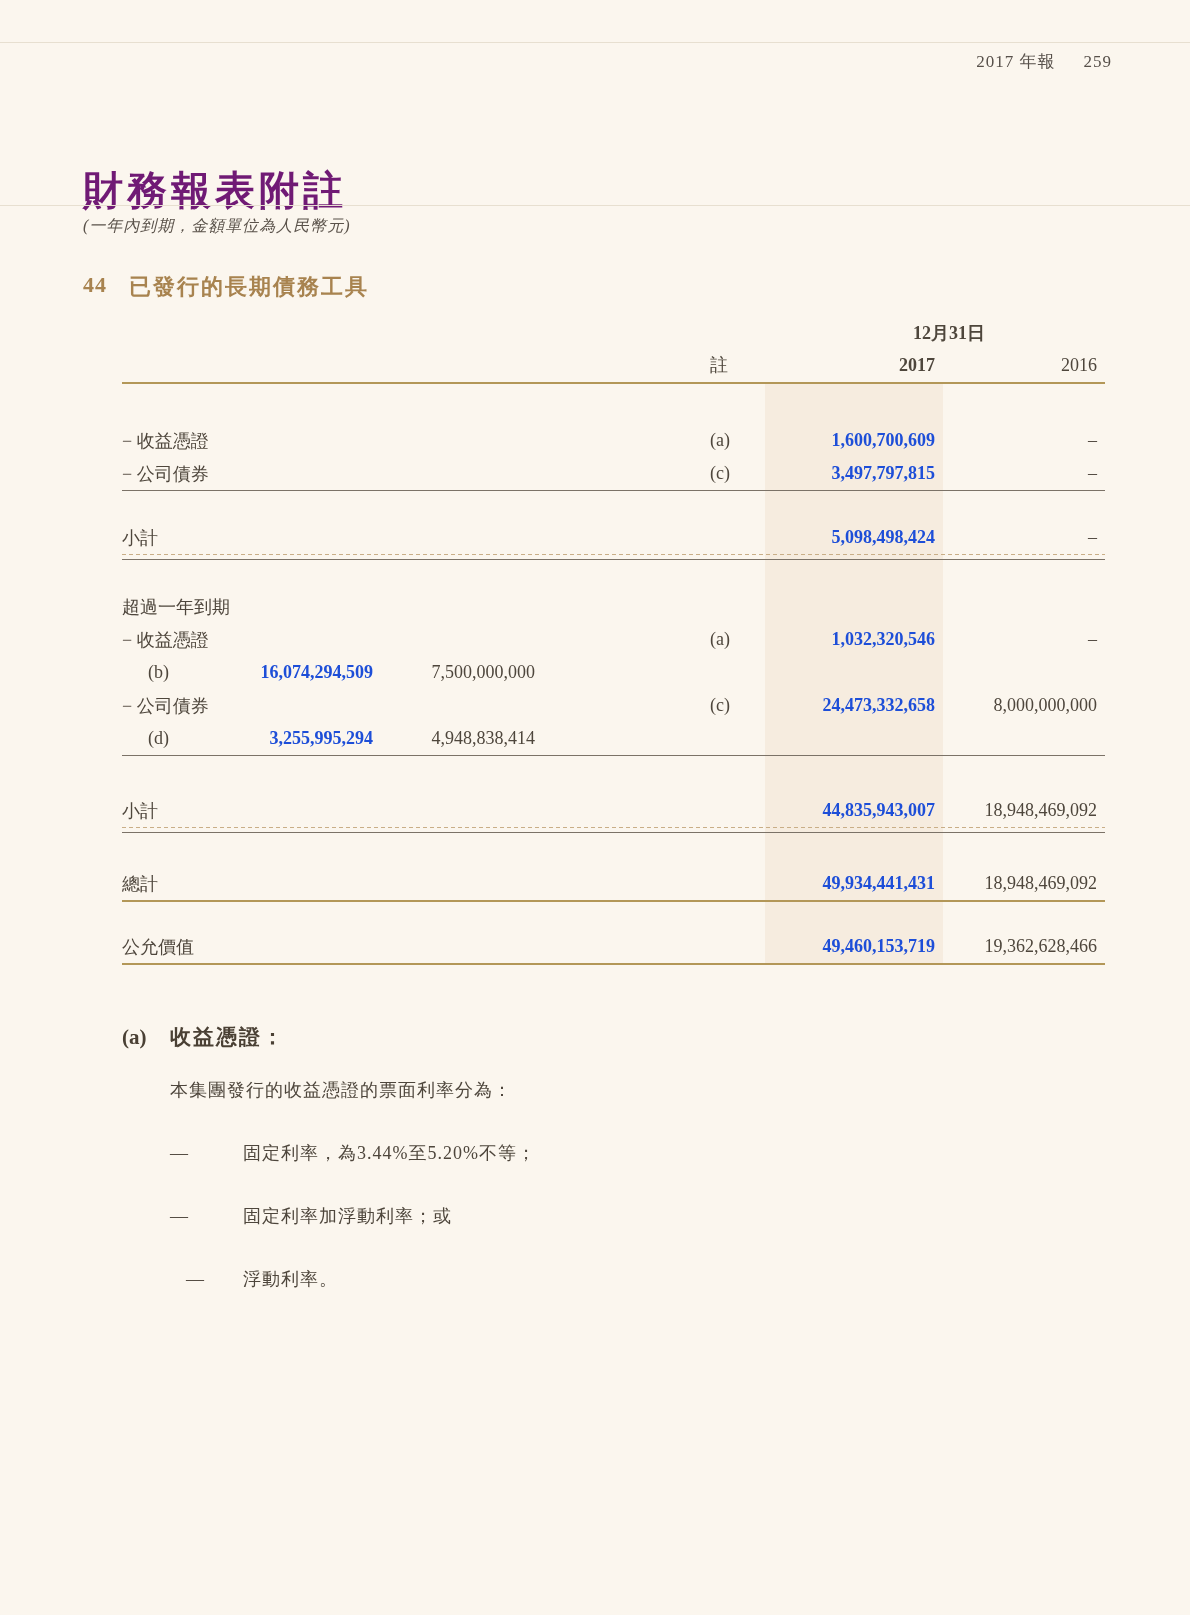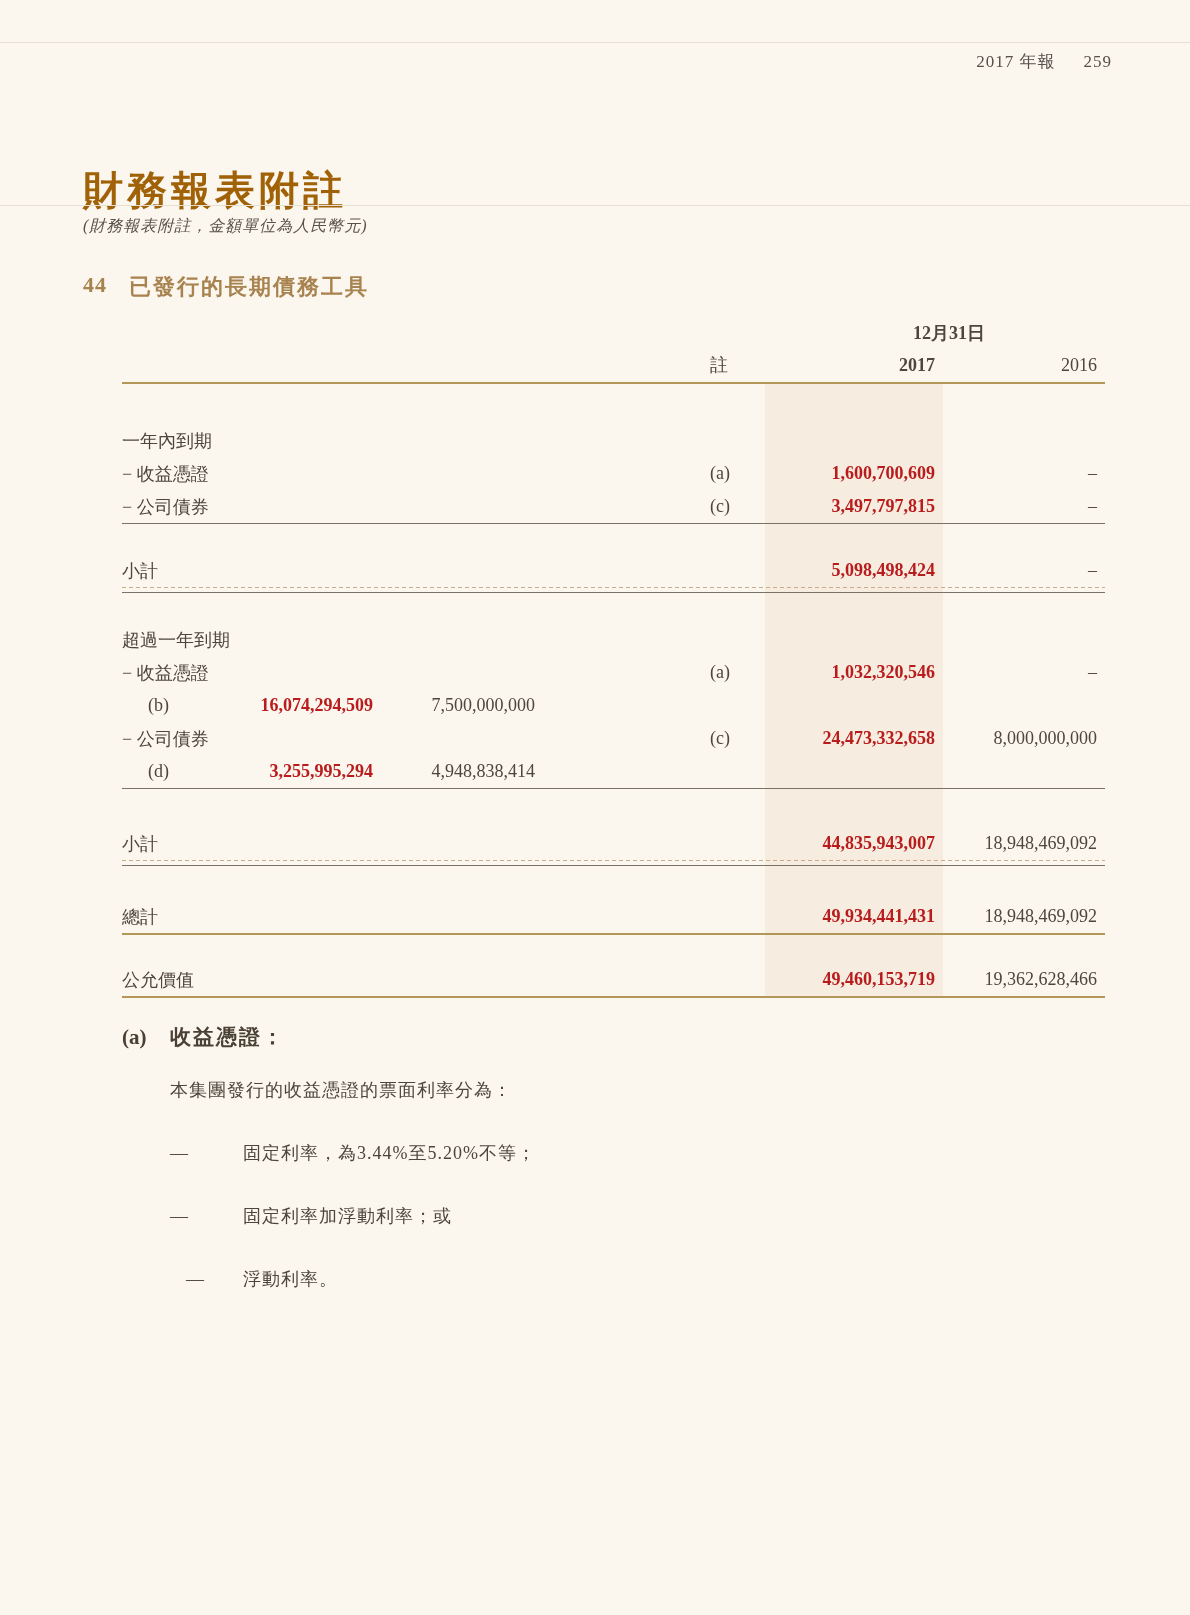--- a/index.html
+++ b/index.html
@@ -15,21 +15,21 @@
   .title-hairline{top:205px;}
 
   .header-right{
     position:absolute;top:50px;right:78px;
     font-size:17px;color:#57504a;letter-spacing:1px;
     display:flex;gap:28px;align-items:baseline;
   }
 
   .doc-title{
     position:absolute;left:83px;top:136px;
-    font-size:40px;font-weight:bold;color:#a16207;letter-spacing:4px;
+    font-size:40px;font-weight:bold;color:#701a75;letter-spacing:4px;
   }
   .doc-subtitle{
     position:absolute;left:83px;top:216px;
     font-size:16px;font-style:italic;color:#5a524a;letter-spacing:1px;
   }
   .section-heading{
     position:absolute;left:83px;top:272px;
     font-size:22px;font-weight:bold;color:#a8834f;letter-spacing:2px;
     display:flex;
   }
@@ -49,21 +49,21 @@
   .thead-cols .cell-2017{font-weight:bold;}
 
   .rule-gold{height:2px;background:#b39758;}
   .rule-thin{height:1px;background:#7b7267;}
   .rule-dashed{height:1px;background:repeating-linear-gradient(90deg,#c9ae87 0 4px,transparent 4px 7px);}
   .rule-gap{height:4px;}
 
   .tbody{position:relative;}
   .col-highlight{position:absolute;left:643px;top:0;bottom:0;width:178px;background:#f6ecdf;}
   .trow{display:flex;align-items:center;height:33px;font-size:18px;position:relative;}
-  .trow .cell-2017{font-weight:bold;color:#b91c1c;}
+  .trow .cell-2017{font-weight:bold;color:#1d4ed8;}
   .sp40{height:40px;}.sp38{height:38px;}.sp34{height:34px;}
   .sp30{height:30px;}.sp28{height:28px;}
   .rel{position:relative;}
 
   
   .note-a{position:absolute;left:122px;top:1022px;width:880px;}
   .note-a-heading{display:flex;font-size:21px;font-weight:bold;color:#4a4034;line-height:30px;}
   .note-a-heading .ref{width:48px;letter-spacing:0;}
   .note-a-heading .txt{letter-spacing:2px;}
   .note-intro{margin-left:48px;margin-top:26px;font-size:18px;line-height:24px;letter-spacing:1px;}
@@ -76,21 +76,21 @@
 
 <div class="hairline top-hairline"></div>
 
 <div class="header-right">
   <span>2017 年報</span>
   <span>259</span>
 </div>
 
 <h1 class="doc-title">財務報表附註</h1>
 <div class="hairline title-hairline"></div>
-<div class="doc-subtitle">(財務報表附註，金額單位為人民幣元)</div>
+<div class="doc-subtitle">(一年內到期，金額單位為人民幣元)</div>
 
 <div class="section-heading">
   <span class="sec-num">44</span>
   <span class="sec-txt">已發行的長期債務工具</span>
 </div>
 
 <div class="fin-table">
   <div class="thead-date">12月31日</div>
   <div class="thead-cols">
     <span class="cell-label"></span>
@@ -98,26 +98,20 @@
     <span class="cell-2017">2017</span>
     <span class="cell-2016">2016</span>
   </div>
   <div class="rule-gold"></div>
 
   <div class="tbody">
     <div class="col-highlight"></div>
 
     <div class="sp40"></div>
 
-    <div class="trow">
-      <span class="cell-label">一年內到期</span>
-      <span class="cell-note"></span>
-      <span class="cell-2017"></span>
-      <span class="cell-2016"></span>
-    </div>
 
     <div class="trow">
       <span class="cell-label">− 收益憑證</span>
       <span class="cell-note">(a)</span>
       <span class="cell-2017">1,600,700,609</span>
       <span class="cell-2016">–</span>
     </div>
 
     <div class="trow">
       <span class="cell-label">− 公司債券</span>

